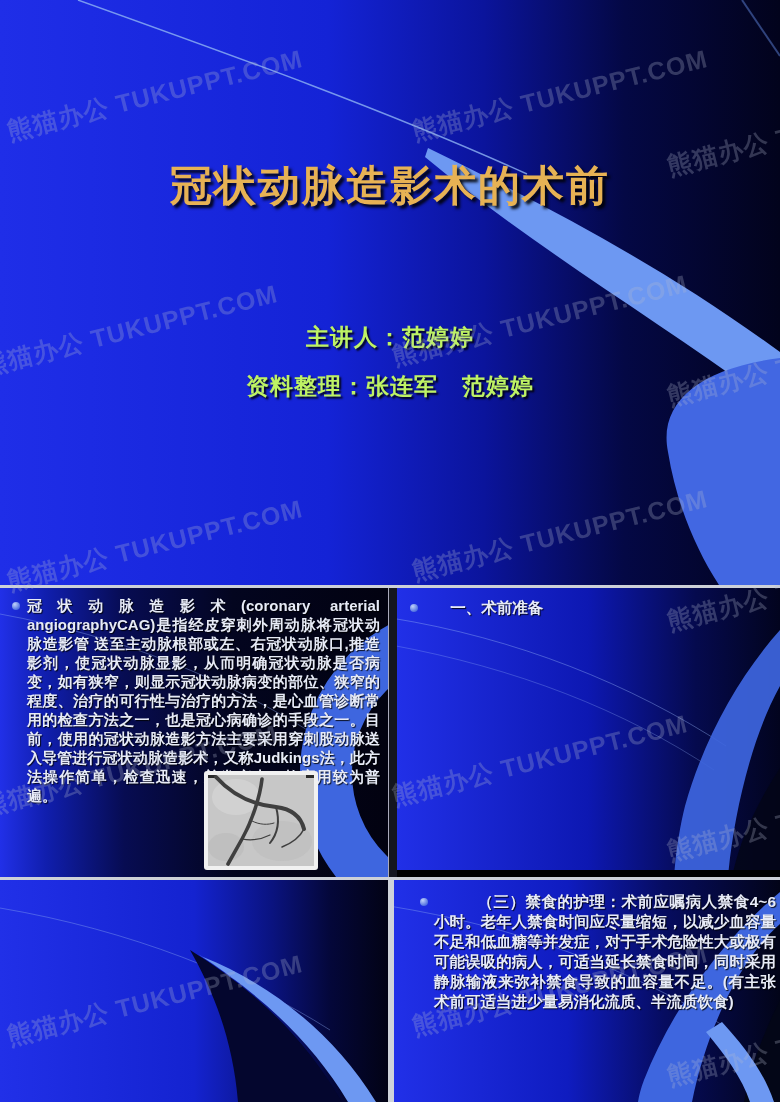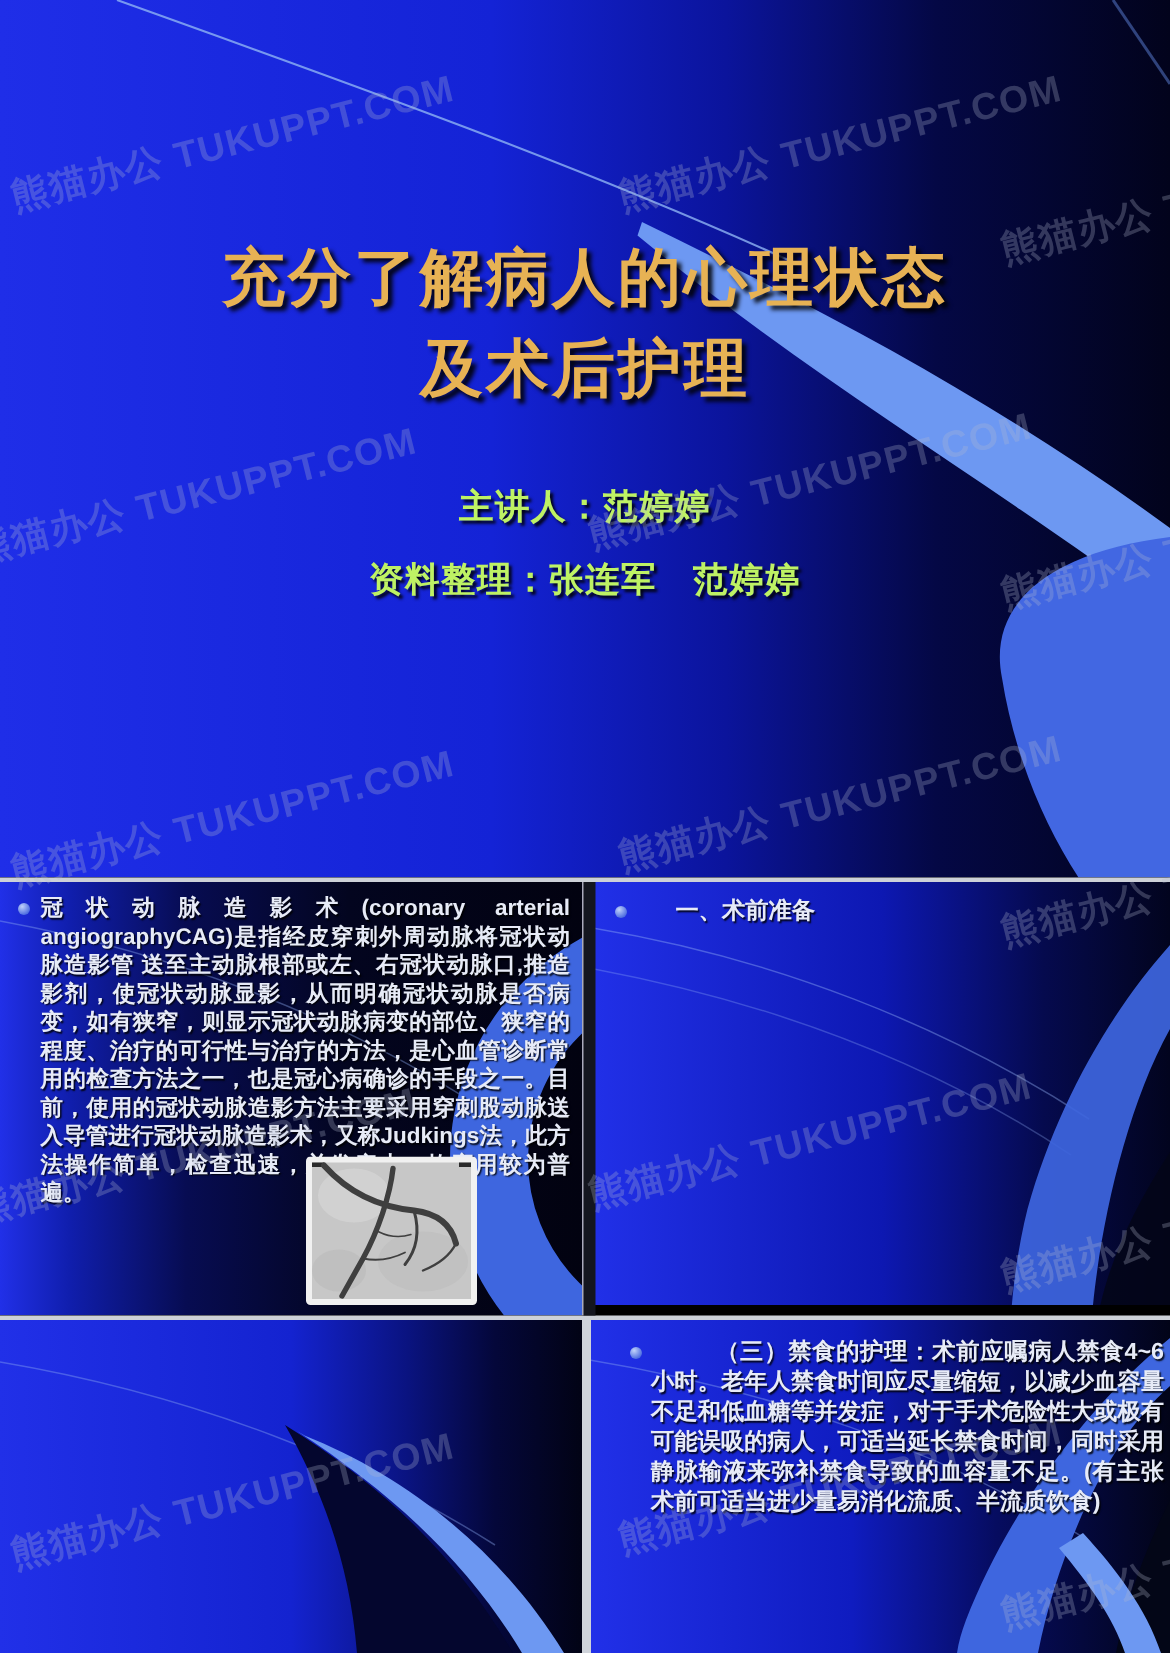--- a/index.html
+++ b/index.html
@@ -88,22 +88,21 @@
           <stop offset="1" stop-color="#02031c"></stop>
         </linearGradient>
       </defs>
       <rect x="0" y="0" width="780" height="585" fill="url(#gT)"></rect>
       <path d="M 78,0 C 240,58 390,112 527,174" fill="none" stroke="#8fb4f4" stroke-width="1.4" opacity="0.8"></path>
       <path d="M 742,0 L 780,56" stroke="#5d82d8" stroke-width="2" opacity="0.5"></path>
       <path d="M 428,148 C 555,210 665,268 780,352 L 780,410 C 655,318 540,252 425,157 Z" fill="#6d98f2"></path>
       <path d="M 780,358 C 700,368 658,402 668,452 C 676,502 695,548 719,585 L 780,585 Z" fill="#4267e2"></path>
     </svg>
     <div class="title-block">
-      <div>充分了解病人的心理状态</div>
-      <div>及术后护理</div>
+      <div>冠状动脉造影术的术前</div>
     </div>
     <div class="subline" id="presenter">主讲人：范婷婷</div>
     <div class="subline" id="compiler">资料整理：张连军　范婷婷</div>
   </section>
 
   <section class="slide" id="slide-intro">
     <svg class="bg" width="388" height="289" viewBox="0 0 388 289" preserveAspectRatio="none">
       <defs>
         <linearGradient id="gI" x1="0" y1="0" x2="1" y2="0">
           <stop offset="0" stop-color="#2130e8"></stop>

